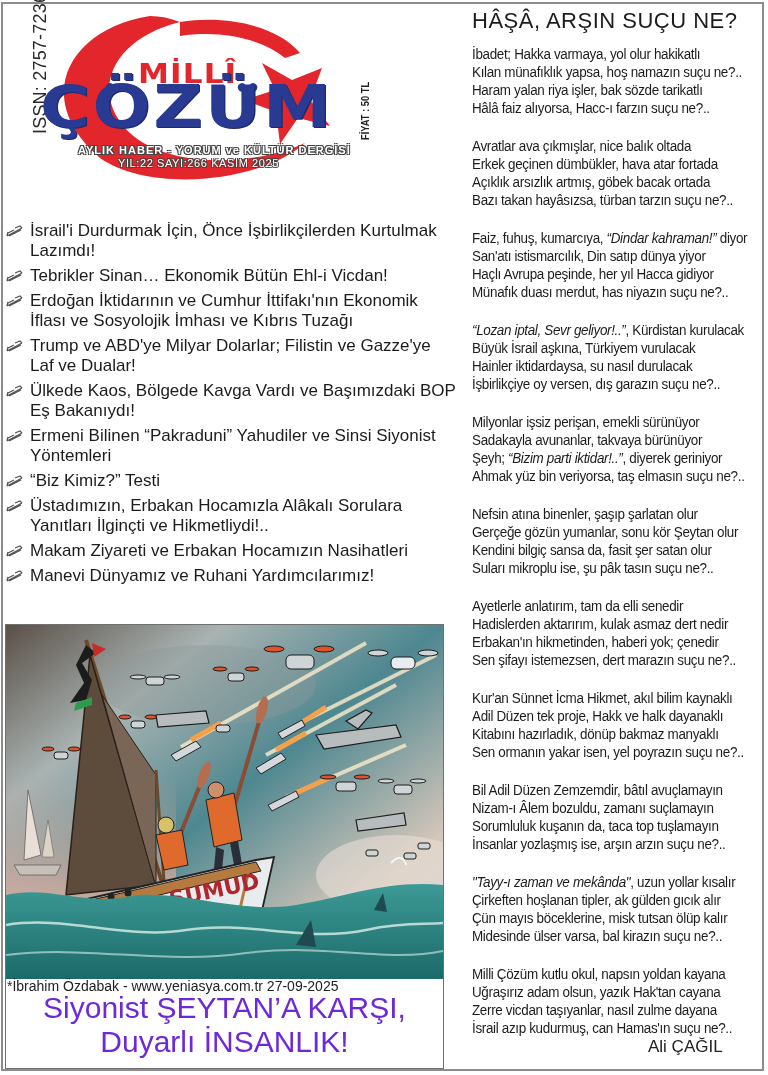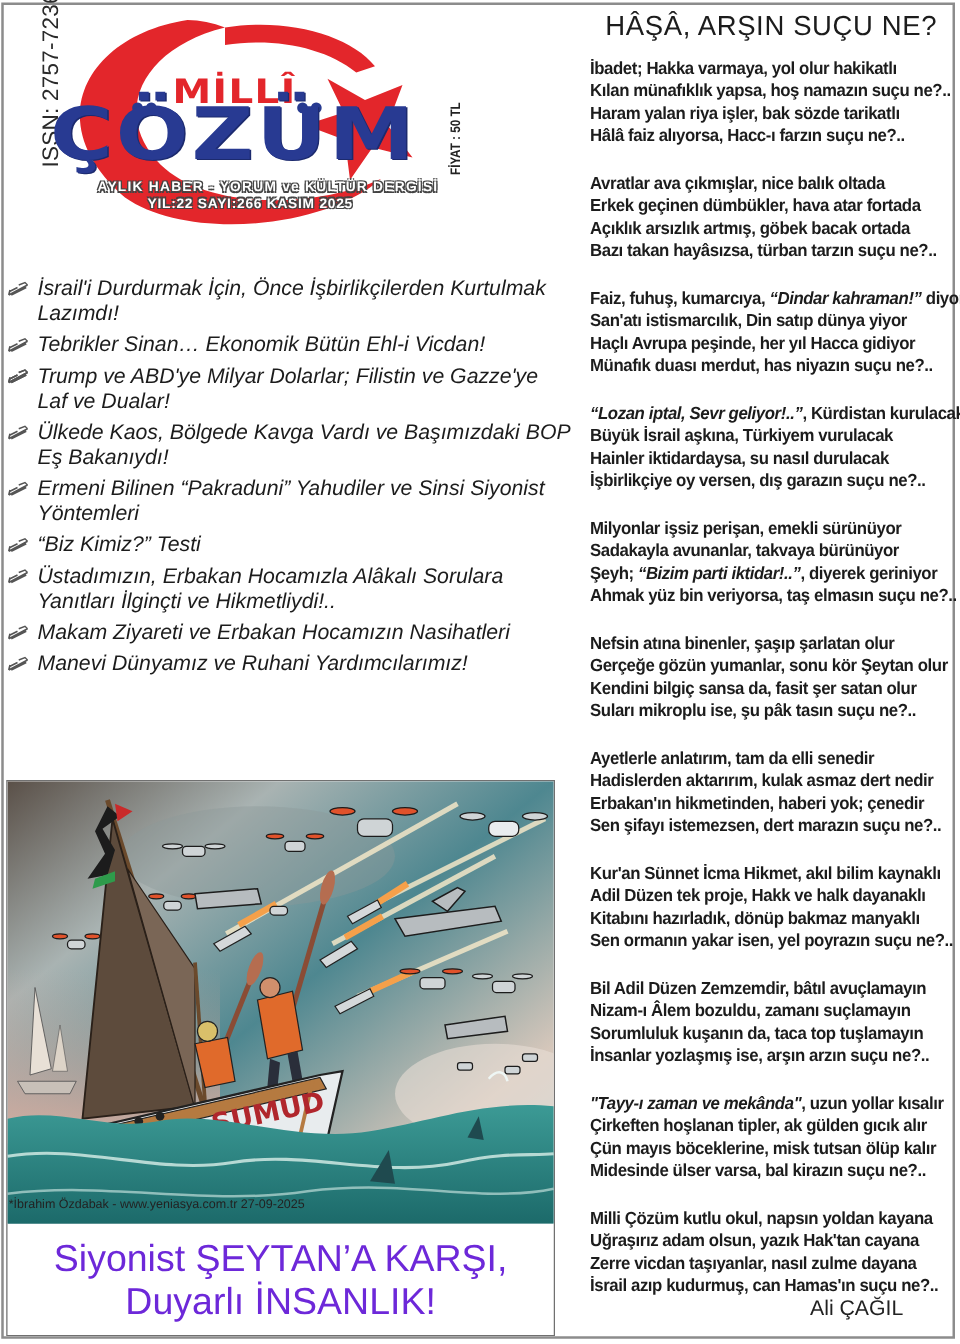--- a/index.html
+++ b/index.html
@@ -20,48 +20,48 @@
                 transform: scaleX(1.15); transform-origin: left; }
   .logo-dots-l, .logo-dots-r { position: absolute; top: 75px; color: #273a90; font-weight: bold; font-size: 20px; letter-spacing: -1px; }
   .logo-dots-l { left: 104px; } .logo-dots-r { left: 236px; }
   .logo-cozum { position: absolute; left: 40px; top: 78px; font-family: "DejaVu Sans", sans-serif;
                 font-weight: bold; font-size: 58px; color: #283a92; letter-spacing: 2px;
                 transform: scaleX(1.18); transform-origin: left; line-height: 1;
                 text-shadow: 1px 1px 0 #1c2a6e; }
   .logo-tagline { position: absolute; left: 78px; top: 144px; font-weight: bold; font-size: 11px;
                   color: #ffffff; letter-spacing: 1px; white-space: nowrap;
                   text-shadow: -1px -1px 0 #444, 1px -1px 0 #444, -1px 1px 0 #444, 1px 1px 0 #444; }
-  .logo-issue { position: absolute; left: 118px; top: 157px; font-weight: bold; font-size: 11px;
+  .logo-issue { position: absolute; left: 118px; top: 157px; font-weight: normal; font-size: 11px;
                 color: #ffffff; letter-spacing: 0.6px; white-space: nowrap;
                 text-shadow: -1px -1px 0 #444, 1px -1px 0 #444, -1px 1px 0 #444, 1px 1px 0 #444; }
   .logo-price { position: absolute; left: 345px; top: 82px; width: 16px; height: 58px; }
   .logo-price span { position: absolute; left: 0; top: 0; transform-origin: 0 0;
                      transform: translate(14px, 58px) rotate(-90deg);
                      font-size: 11px; font-weight: bold; white-space: nowrap; color: #222;
                      transform: translate(14px, 58px) rotate(-90deg) scaleX(0.85); }
 
   
-  .headlines { position: absolute; left: 6px; top: 221px; width: 450px; margin: 0; padding: 0; list-style: none; font-style: italic; }
+  .headlines { position: absolute; left: 6px; top: 221px; width: 450px; margin: 0; padding: 0; list-style: none; }
   .headlines li { position: relative; padding-left: 24px; font-size: 17px; line-height: 20px;
                   margin-bottom: 5px; color: #1c1c1c; }
   .headlines li .bullet { position: absolute; left: 0; top: 3px; width: 18px; height: 14px; }
 
   
   .cartoon-box { position: absolute; left: 5px; top: 624px; width: 439px; height: 445px;
                  border: 1px solid #707070; box-sizing: border-box; background: #fff; }
   .cartoon-art { position: absolute; left: 0; top: 0; width: 437px; height: 354px; overflow: hidden; }
-  .cartoon-credit { position: absolute; left: 1px; top: 333px; font-size: 10px; color: #222; white-space: nowrap; }
+  .cartoon-credit { position: absolute; left: 1px; top: 353px; font-size: 14px; color: #222; white-space: nowrap; }
   .cartoon-caption { position: absolute; left: 0; top: 366px; width: 437px; text-align: center;
                      font-size: 30px; line-height: 34px; color: #6d28d9; }
 
   
   .poem { position: absolute; left: 472px; top: 8px; width: 290px; }
-  .poem-title { font-size: 22px; text-align: center; letter-spacing: 0.5px; margin: 0 0 11px 0;
+  .poem-title { font-size: 22px; text-align: left; letter-spacing: 0.5px; margin: 0 0 11px 0;
                 color: #1c1c1c; font-weight: normal; line-height: 26px; white-space: nowrap; }
-  .stanza { margin: 0 0 20px 0; font-weight: bold; }
+  .stanza { margin: 0 0 20px 0; }
   .stanza .line { display: block; font-size: 14px; line-height: 18px; white-space: nowrap;
                   letter-spacing: -0.35px; color: #1c1c1c; transform: scaleX(0.96); transform-origin: left; }
   .stanza .line em { font-style: italic; }
   .poem-author { position: absolute; left: 648px; top: 1037px; font-size: 17px; color: #222; }
 </style>
 </head>
 <body>
 
 <div class="page-frame"></div>
 
@@ -94,21 +94,21 @@
         <path d="M1 12 L16 4 M3 12 L15 6 M2 9 L8 6 M1 12 L2 8" stroke="#555" stroke-width="1.3" fill="none"></path>
         <path d="M9 4 L14 2 L16 4" stroke="#555" stroke-width="1.1" fill="none"></path>
       </svg><span>İsrail'i Durdurmak İçin, Önce İşbirlikçilerden Kurtulmak Lazımdı!</span></li>
   <li><svg class="bullet" viewBox="0 0 18 14">
         <path d="M1 12 L16 4 M3 12 L15 6 M2 9 L8 6 M1 12 L2 8" stroke="#555" stroke-width="1.3" fill="none"></path>
         <path d="M9 4 L14 2 L16 4" stroke="#555" stroke-width="1.1" fill="none"></path>
       </svg><span>Tebrikler Sinan… Ekonomik Bütün Ehl-i Vicdan!</span></li>
   <li><svg class="bullet" viewBox="0 0 18 14">
         <path d="M1 12 L16 4 M3 12 L15 6 M2 9 L8 6 M1 12 L2 8" stroke="#555" stroke-width="1.3" fill="none"></path>
         <path d="M9 4 L14 2 L16 4" stroke="#555" stroke-width="1.1" fill="none"></path>
-      </svg></li>
+      </svg><span>Erdoğan İktidarının ve Cumhur İttifakı'nın Ekonomik İflası ve Sosyolojik İmhası ve Kıbrıs Tuzağı</span></li>
   <li><svg class="bullet" viewBox="0 0 18 14">
         <path d="M1 12 L16 4 M3 12 L15 6 M2 9 L8 6 M1 12 L2 8" stroke="#555" stroke-width="1.3" fill="none"></path>
         <path d="M9 4 L14 2 L16 4" stroke="#555" stroke-width="1.1" fill="none"></path>
       </svg><span>Trump ve ABD'ye Milyar Dolarlar; Filistin ve Gazze'ye Laf ve Dualar!</span></li>
   <li><svg class="bullet" viewBox="0 0 18 14">
         <path d="M1 12 L16 4 M3 12 L15 6 M2 9 L8 6 M1 12 L2 8" stroke="#555" stroke-width="1.3" fill="none"></path>
         <path d="M9 4 L14 2 L16 4" stroke="#555" stroke-width="1.1" fill="none"></path>
       </svg><span>Ülkede Kaos, Bölgede Kavga Vardı ve Başımızdaki BOP Eş Bakanıydı!</span></li>
   <li><svg class="bullet" viewBox="0 0 18 14">
         <path d="M1 12 L16 4 M3 12 L15 6 M2 9 L8 6 M1 12 L2 8" stroke="#555" stroke-width="1.3" fill="none"></path>

